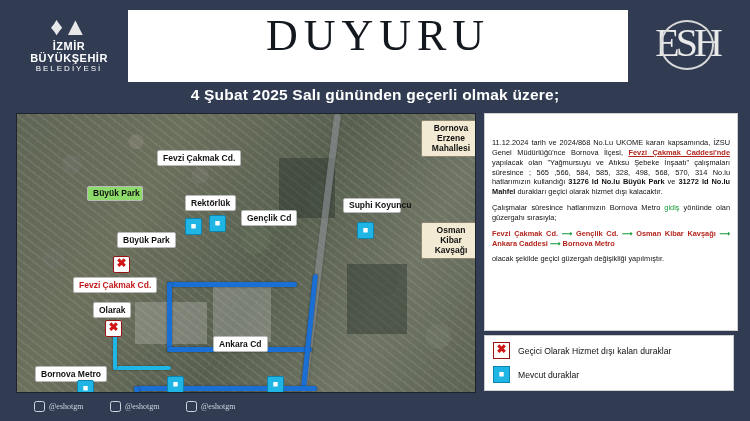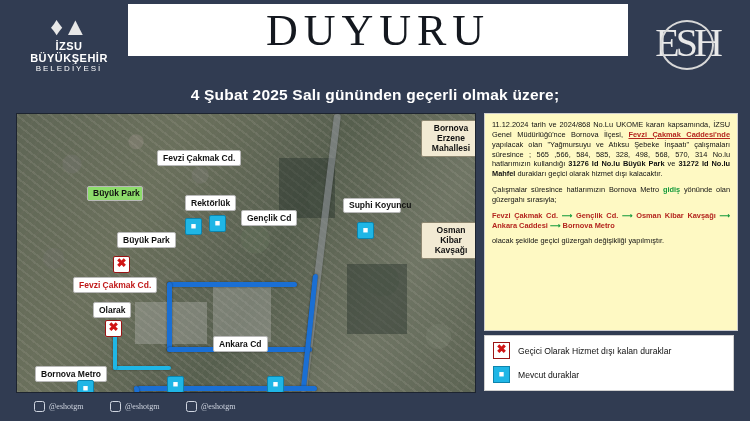--- a/index.html
+++ b/index.html
@@ -13,22 +13,22 @@
 
   
   .header{position:absolute;left:0;top:0;width:750px;height:88px;}
   .logo-left{position:absolute;left:14px;top:14px;width:110px;height:62px;color:#fff;text-align:center;}
   .logo-left .tower{font-size:25px;line-height:25px;color:#e8e8e8;}
   .logo-left .l1{font-size:11px;font-weight:bold;letter-spacing:.5px;margin-top:1px;}
   .logo-left .l2{font-size:11px;font-weight:bold;letter-spacing:.5px;}
   .logo-left .l3{font-size:8px;letter-spacing:2px;margin-top:0;}
 
   .title-band{
-    position:absolute;left:128px;top:4px;width:500px;height:52px;background:#ffffff;
-    display:flex;align-items:flex-end;justify-content:center;
+    position:absolute;left:128px;top:10px;width:500px;height:72px;background:#ffffff;
+    display:flex;align-items:flex-start;justify-content:center;
   }
   .title-band .title{
     font-size:44px;letter-spacing:6px;color:#14181f;font-weight:normal;
     font-family:"Liberation Serif", serif;
   }
 
   .logo-right{position:absolute;right:18px;top:16px;width:80px;height:56px;}
   .logo-right .mono{
     width:70px;height:54px;color:#e9e9e9;font-family:"Liberation Serif", serif;
     font-size:40px;letter-spacing:-4px;text-align:center;line-height:54px;position:relative;
@@ -96,28 +96,28 @@
     color:#fff;font-size:9px;line-height:14px;text-align:center;
   }
   .xmark{
     position:absolute;width:15px;height:15px;background:#ffffff;border:1px solid #9a1414;border-radius:2px;
     color:#d11414;font-size:12px;font-weight:bold;line-height:13px;text-align:center;
   }
 
   
   .side{position:absolute;left:468px;top:0;width:250px;height:278px;}
   .textpanel{
-    position:absolute;left:0;top:0;width:254px;height:218px;background:#fef9c3;
-    padding:6px 7px;box-sizing:border-box;color:#111;font-size:7.4px;line-height:1.33;
+    position:absolute;left:0;top:0;width:254px;height:218px;background:#ffffff;
+    padding:24px 7px;box-sizing:border-box;color:#111;font-size:7.4px;line-height:1.33;
     text-align:justify;border:1px solid #cfcfcf;
   }
   .textpanel p{margin:0 0 6px 0;}
   .textpanel .u-red{color:#b4261f;text-decoration:underline;font-weight:bold;}
   .textpanel b{font-weight:bold;}
-  .textpanel .green{color:#169b3c;font-weight:bold;}
+  .textpanel .green{color:#169b3c;font-weight:normal;}
   .textpanel .red-b{color:#b4261f;font-weight:bold;}
   .arrowg{color:#169b3c;font-weight:bold;}
 
   .legend{
     position:absolute;left:0;top:222px;width:250px;height:56px;background:#ffffff;
     border:1px solid #cfcfcf;box-sizing:border-box;padding:6px 8px;
   }
   .legend .row{display:flex;align-items:center;margin-bottom:7px;}
   .legend .sw{width:15px;height:15px;margin-right:8px;flex:0 0 auto;}
   .legend .sw.x{background:#fff;border:1px solid #9a1414;color:#d11414;font-size:12px;font-weight:bold;line-height:13px;text-align:center;}
@@ -135,21 +135,21 @@
   .footer .f3{left:186px;}
 </style>
 </head>
 <body>
 
 <div class="page">
 
   <div class="header">
     <div class="logo-left">
       <div class="tower">♦▲</div>
-      <div class="l1">İZSU</div>
+      <div class="l1">İZMİR</div>
       <div class="l2">BÜYÜKŞEHİR</div>
       <div class="l3">BELEDİYESİ</div>
     </div>
 
     <div class="title-band">
       <div class="title">DUYURU</div>
     </div>
 
     <div class="logo-right">
       <div class="mono">

